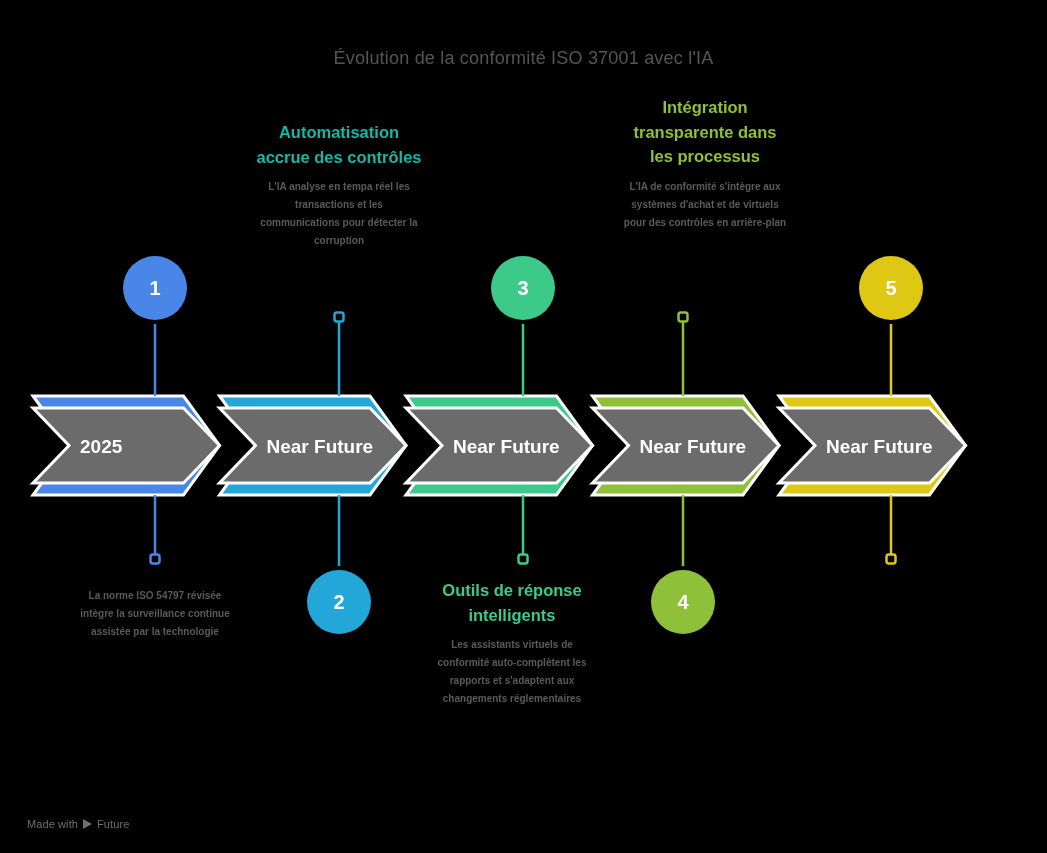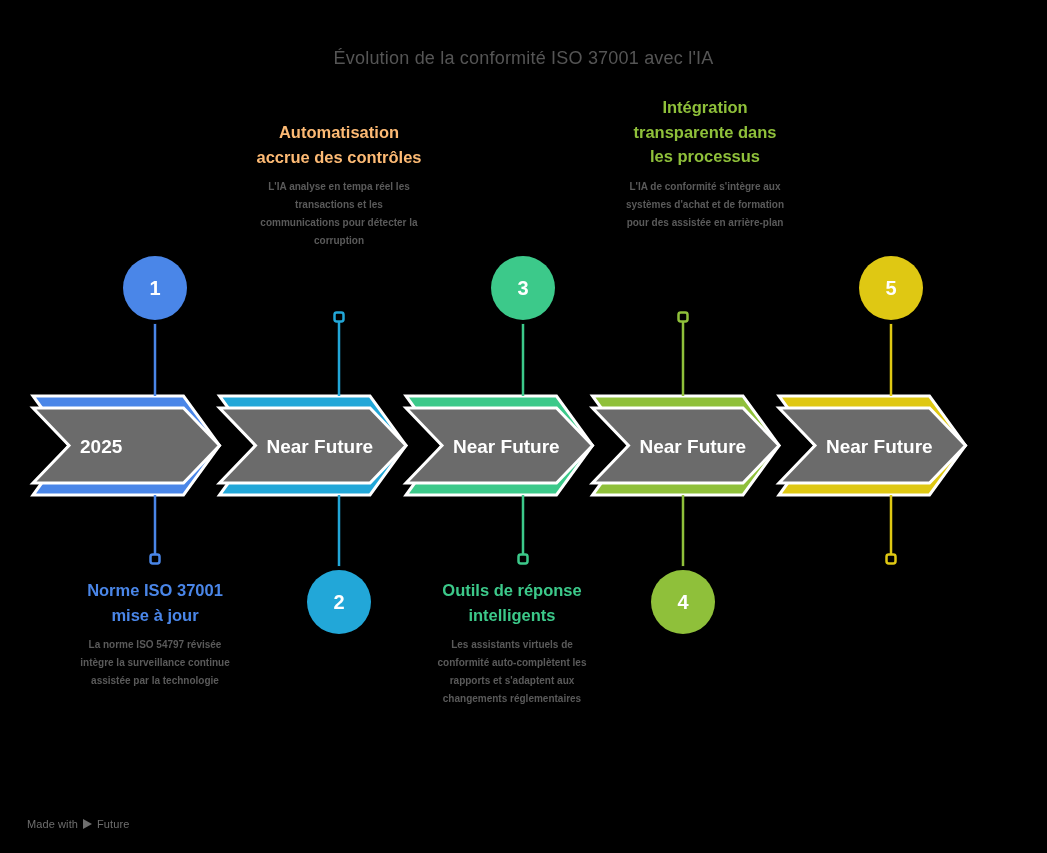--- a/index.html
+++ b/index.html
@@ -146,31 +146,30 @@
         <line x1="683" y1="602" x2="683" y2="495" stroke="#8fc03a" stroke-width="2.5"></line>
         <line x1="683" y1="396" x2="683" y2="317" stroke="#8fc03a" stroke-width="2.5"></line>
         <rect x="678.5" y="312.5" width="9" height="9" rx="2.2" fill="#000000" stroke="#8fc03a" stroke-width="2.5"></rect>
         <line x1="891" y1="288" x2="891" y2="396" stroke="#dfc813" stroke-width="2.5"></line>
         <line x1="891" y1="495" x2="891" y2="559" stroke="#dfc813" stroke-width="2.5"></line>
         <rect x="886.5" y="554.5" width="9" height="9" rx="2.2" fill="#000000" stroke="#dfc813" stroke-width="2.5"></rect>
       </g>
   </svg>
 
   <div class="blk up" id="blk-2" style="left:255px; top:120px;">
-    <p class="hd" style="color: #fdba74;">Automatisation accrue des contrôles</p>
+    <p class="hd" style="color: #14b8a6;">Automatisation accrue des contrôles</p>
     <p class="bd">L'IA analyse en tempa réel les transactions et les communications pour détecter la corruption</p>
   </div>
 
   <div class="blk up" id="blk-4" style="left:621px; top:95px;">
     <p class="hd" style="color: rgb(143, 192, 58);">Intégration transparente dans les processus</p>
-    <p class="bd">L'IA de conformité s'intègre aux systèmes d'achat et de formation pour des assistée en arrière-plan</p>
+    <p class="bd">L'IA de conformité s'intègre aux systèmes d'achat et de virtuels pour des contrôles en arrière-plan</p>
   </div>
 
   <div class="blk dn" id="blk-1" style="left:71px; top:578px;">
-    <p class="hd" style="color: rgb(74, 134, 232);">Norme ISO 37001 mise à jour</p>
     <p class="bd">La norme ISO 54797 révisée intègre la surveillance continue assistée par la technologie</p>
   </div>
 
   <div class="blk dn" id="blk-3" style="left:428px; top:578px;">
     <p class="hd" style="color: rgb(60, 201, 138);">Outils de réponse intelligents</p>
     <p class="bd">Les assistants virtuels de conformité auto-complètent les rapports et s'adaptent aux changements réglementaires</p>
   </div>
 
 
   <div class="num" id="num-1" style="left: 123px; top: 256px; background: rgb(74, 134, 232);">

